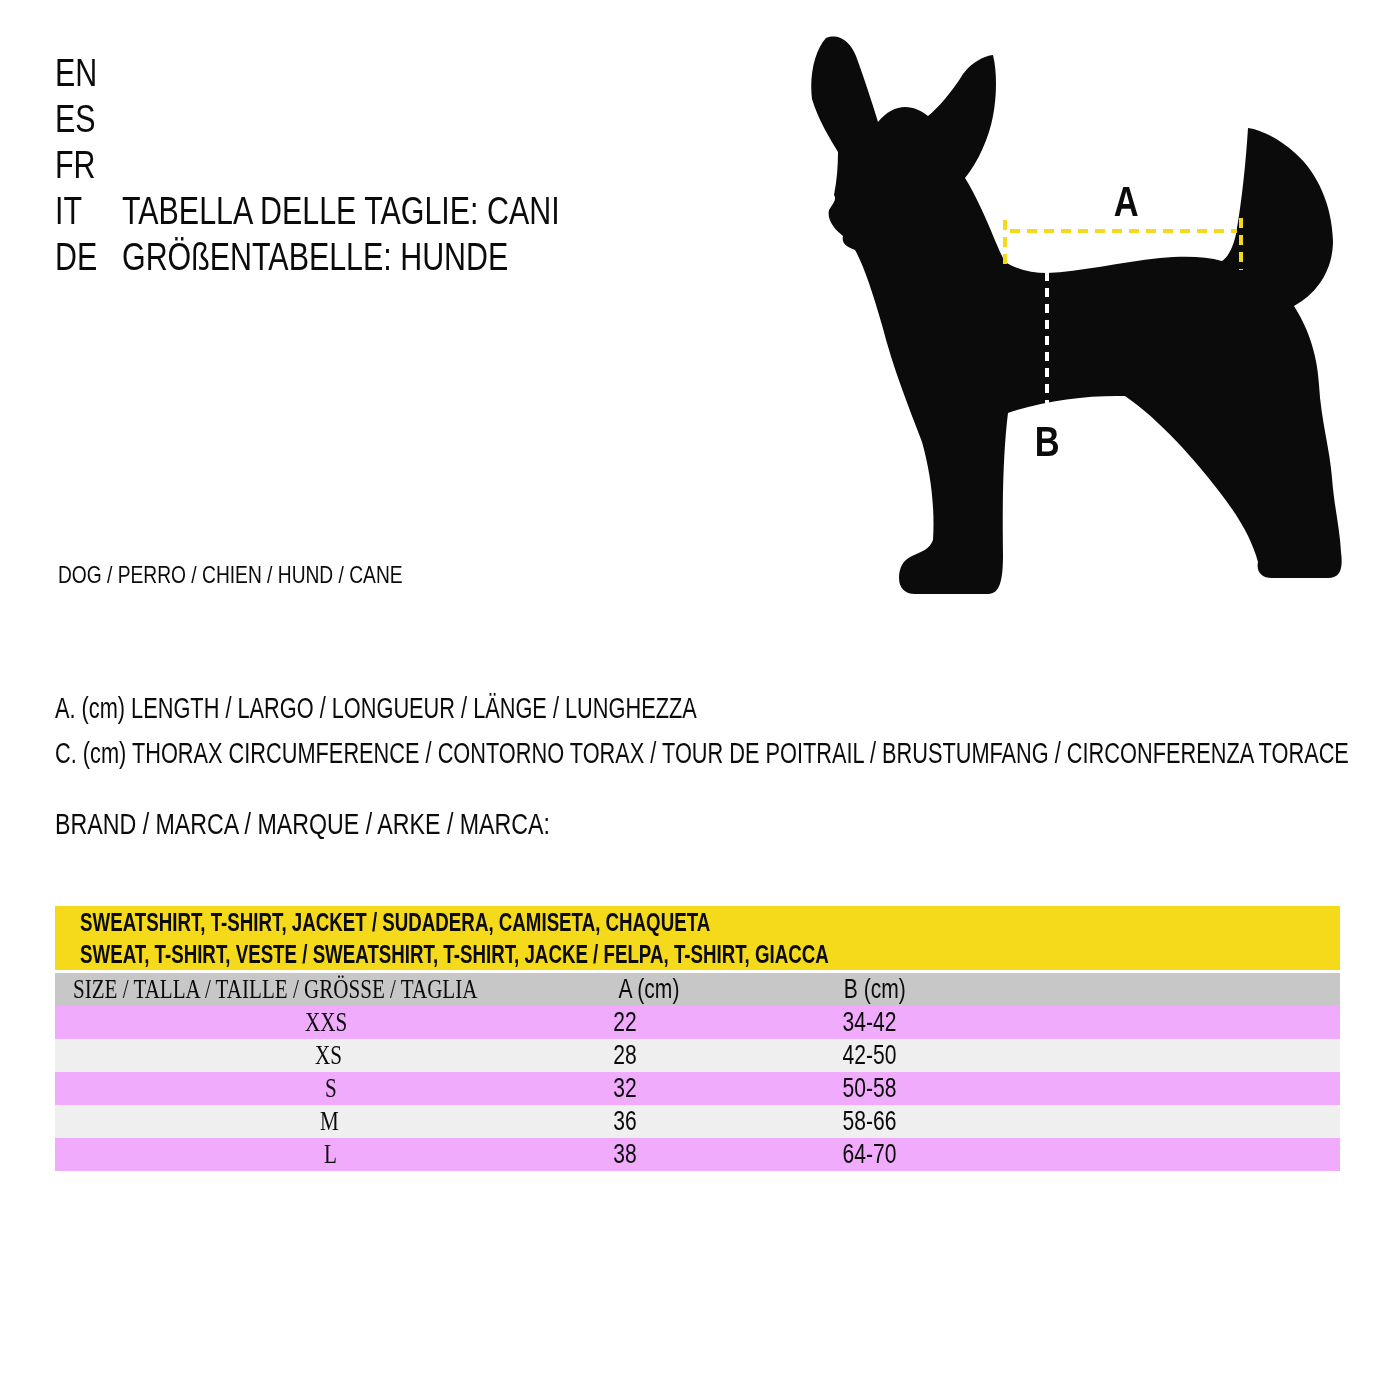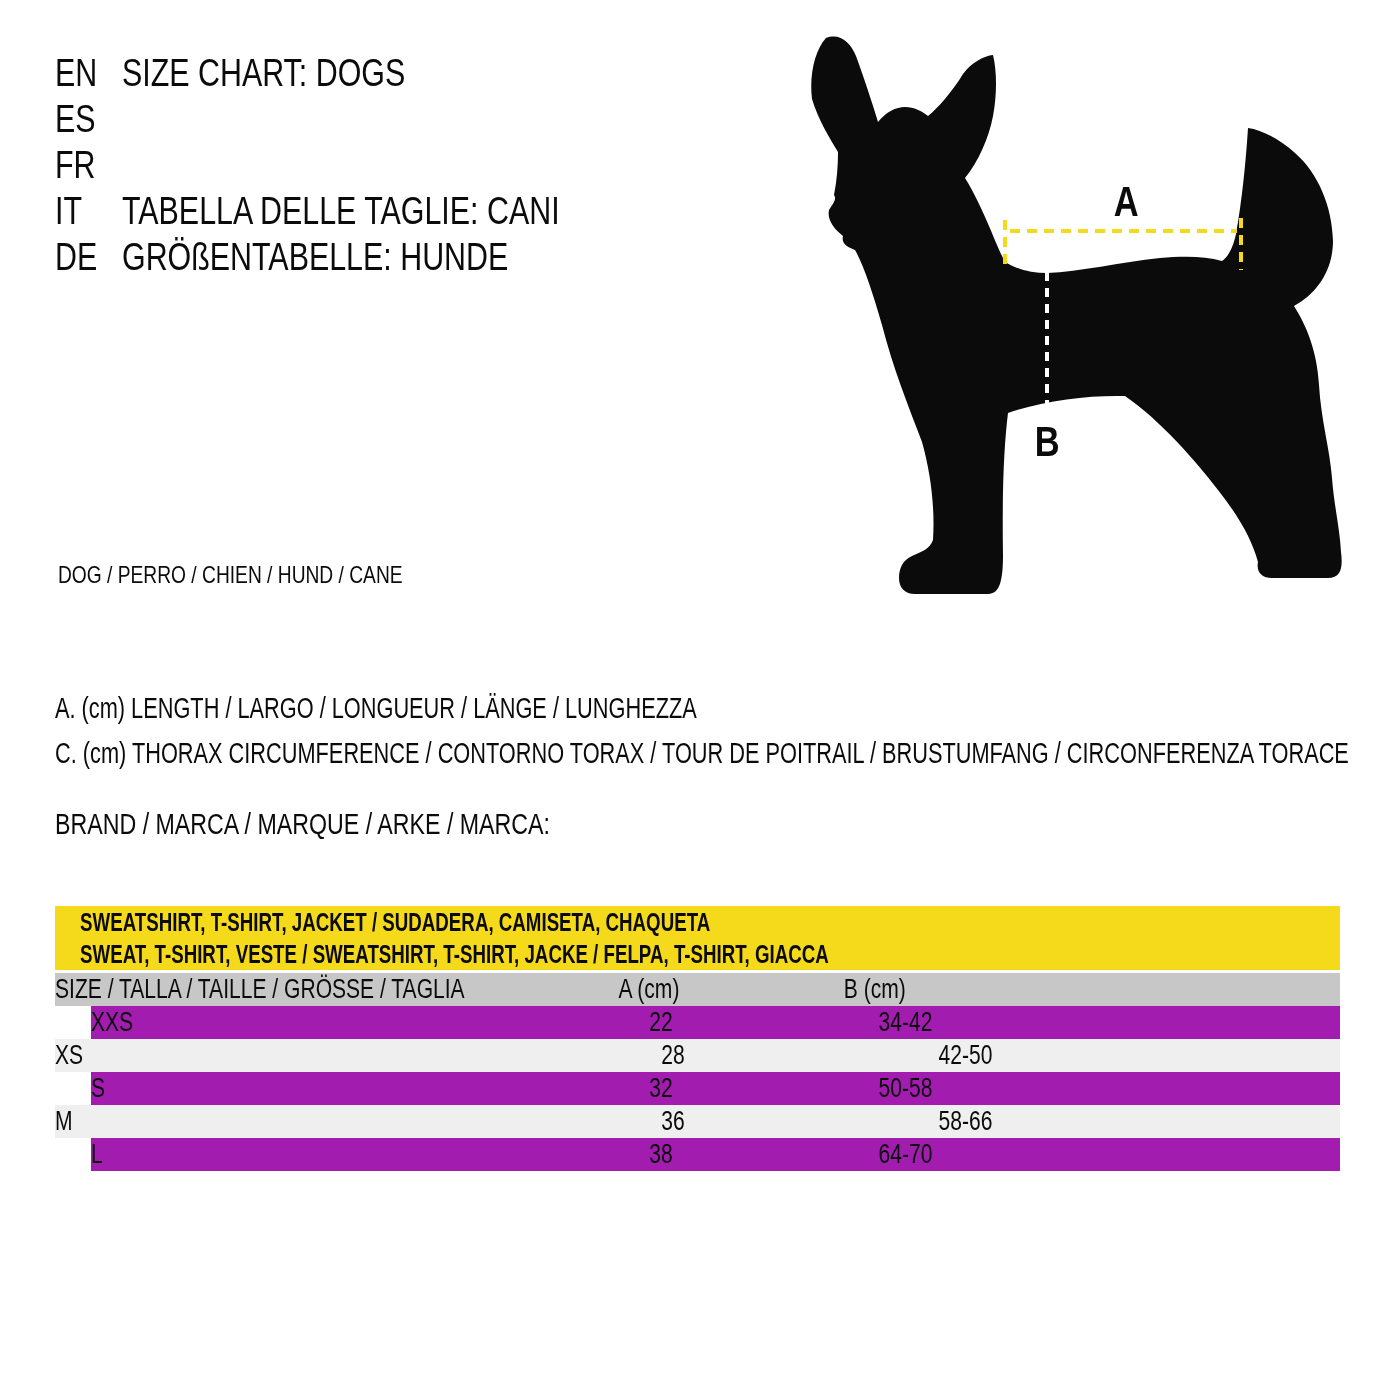--- a/index.html
+++ b/index.html
@@ -31,32 +31,31 @@
   .measures{position:absolute;left:55px;top:686px;font-size:29px;line-height:45px;}
 
   .brand{position:absolute;left:55px;top:808px;font-size:29px;text-decoration:underline;}
 
   
   .size-table{position:absolute;left:55px;top:906px;width:1285px;}
   .band{background:#F5D91B;height:64px;display:flex;flex-direction:column;justify-content:center;
         padding-left:25px;box-sizing:border-box;font-weight:700;font-size:26px;line-height:32px;}
   .thead{margin-top:3px;background:#C7C7C7;}
   .trow{height:33px;display:grid;grid-template-columns:555px 225px 210px 1fr;align-items:center;font-size:27px;}
-  .trow .c0{padding-left:0;text-align:left;}
+  .trow .c0{padding-left:0;text-align:center;font-family:Liberation Serif, serif;}
   .trow .c1,.trow .c2{text-align:left;}
-  .r-even{background:#a21caf;margin-left:36px;}
-  .r-odd{background:#EFEFEF;gap:48px;}
+  .r-even{background:#f0abfc;}
+  .r-odd{background:#EFEFEF;}
 </style>
 </head>
 <body>
 
 <div class="langs">
   <div class="lang-row">
     <span><span class="cx">EN</span></span>
-    <span><span class="cx">SIZE CHART: DOGS</span></span>
   </div>
   <div class="lang-row">
     <span><span class="cx">ES</span></span>
   </div>
   <div class="lang-row">
     <span><span class="cx">FR</span></span>
   </div>
   <div class="lang-row">
     <span><span class="cx">IT</span></span>
     <span><span class="cx">TABELLA DELLE TAGLIE: CANI</span></span>

